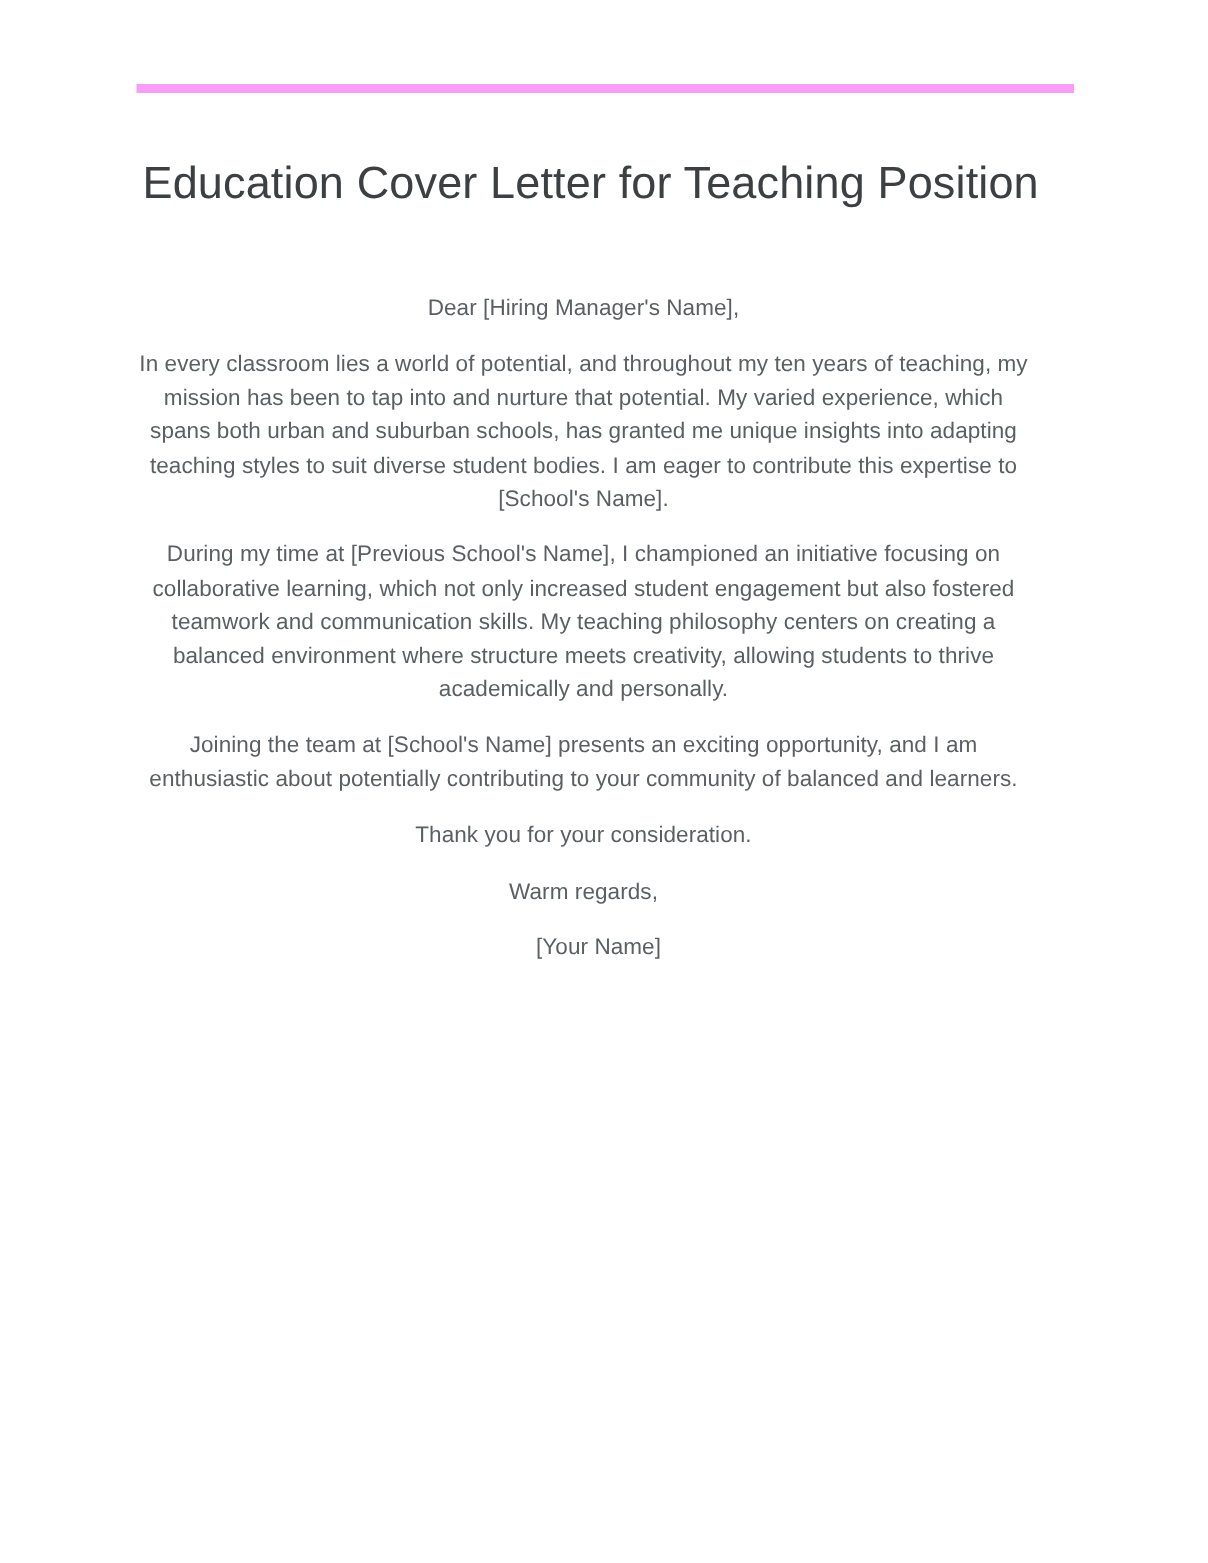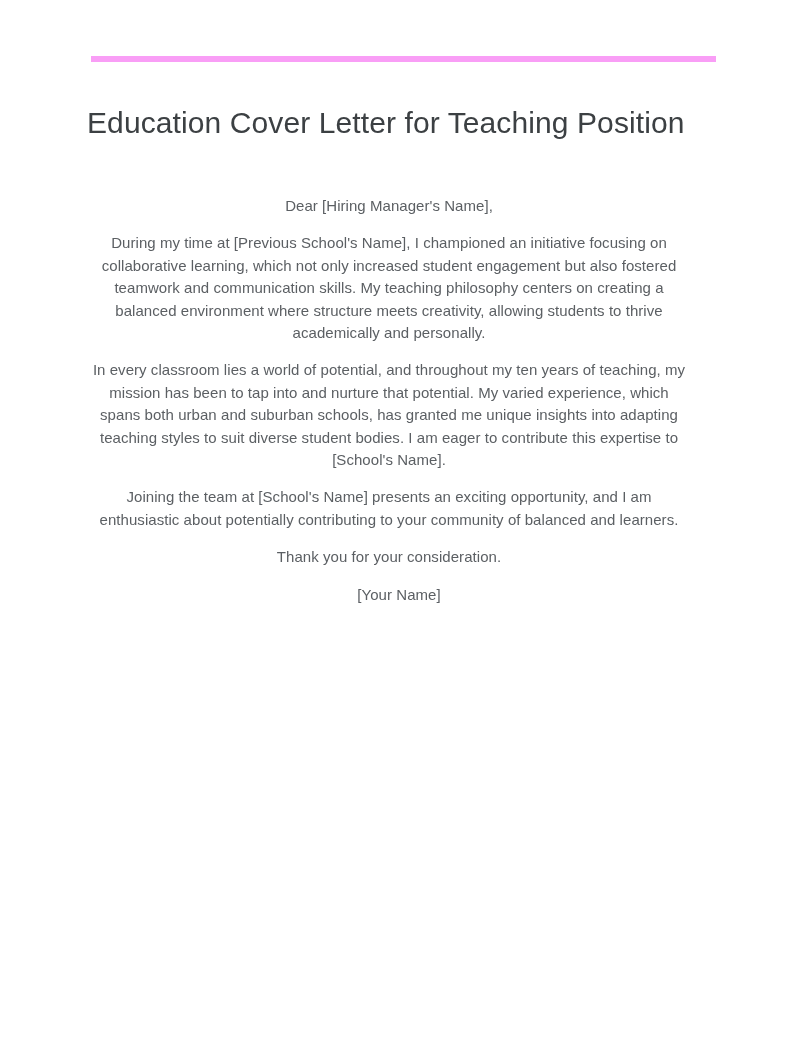--- a/index.html
+++ b/index.html
@@ -28,21 +28,21 @@
     position: absolute;
     left: 91px;
     top: 56px;
     width: 625px;
     height: 6px;
     background: #f99ef6;
   }
 
   .doc-title {
     position: absolute;
-    left: 87px;
+    left: 95px;
     top: 103px;
     width: 640px;
     margin: 0;
     font-size: 30px;
     font-weight: 400;
     line-height: 40px;
     letter-spacing: 0.1px;
     color: #3c4043;
     white-space: nowrap;
   }
@@ -74,26 +74,27 @@
 <div class="page">
 
   <div class="accent-bar"></div>
 
   <h1 class="doc-title">Education Cover Letter for Teaching Position</h1>
 
   <div class="letter-body">
 
     <p>Dear [Hiring Manager's Name],</p>
 
+    <p>In every classroom lies a world of potential, and throughout my ten years of teaching, my mission has been to tap into and nurture that potential. My varied experience, which spans both urban and suburban schools, has granted me unique insights into adapting teaching styles to suit diverse student bodies. I am eager to contribute this expertise to [School's Name].</p>
+
     <p>During my time at [Previous School's Name], I championed an initiative focusing on collaborative learning, which not only increased student engagement but also fostered teamwork and communication skills. My teaching philosophy centers on creating a balanced environment where structure meets creativity, allowing students to thrive academically and personally.</p>
-
-    <p>In every classroom lies a world of potential, and throughout my ten years of teaching, my mission has been to tap into and nurture that potential. My varied experience, which spans both urban and suburban schools, has granted me unique insights into adapting teaching styles to suit diverse student bodies. I am eager to contribute this expertise to [School's Name].</p>
 
     <p>Joining the team at [School's Name] presents an exciting opportunity, and I am enthusiastic about potentially contributing to your community of balanced and learners.</p>
 
     <p>Thank you for your consideration.</p>
 
+    <p>Warm regards,</p>
 
     <p>[Your Name]</p>
 
   </div>
 
 </div>
 
 </body></html>

